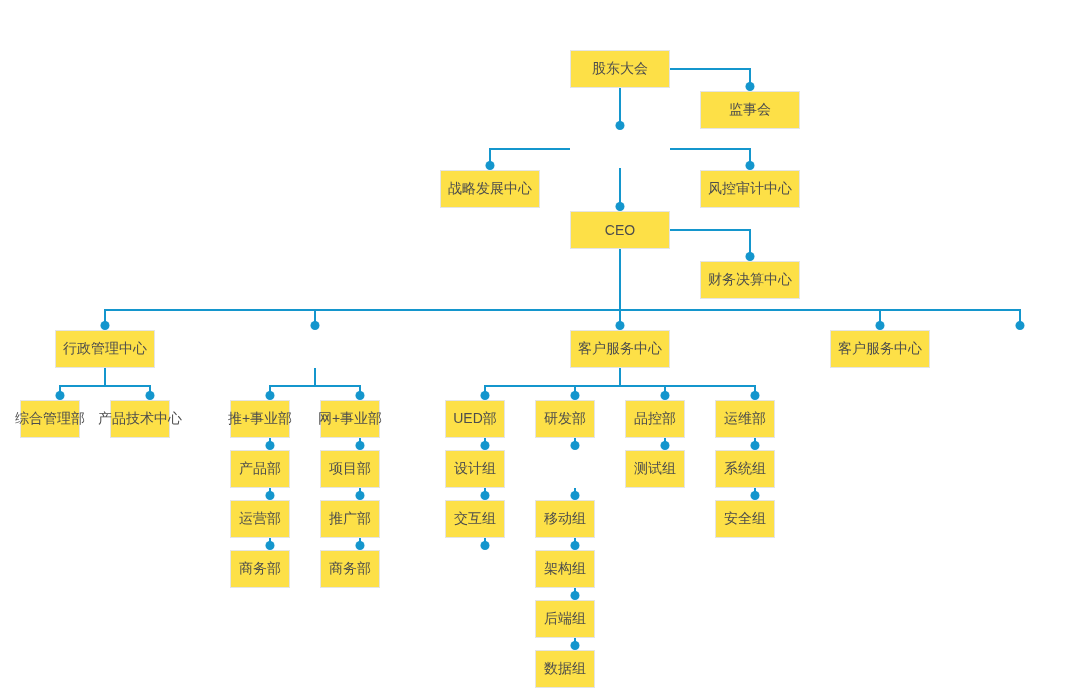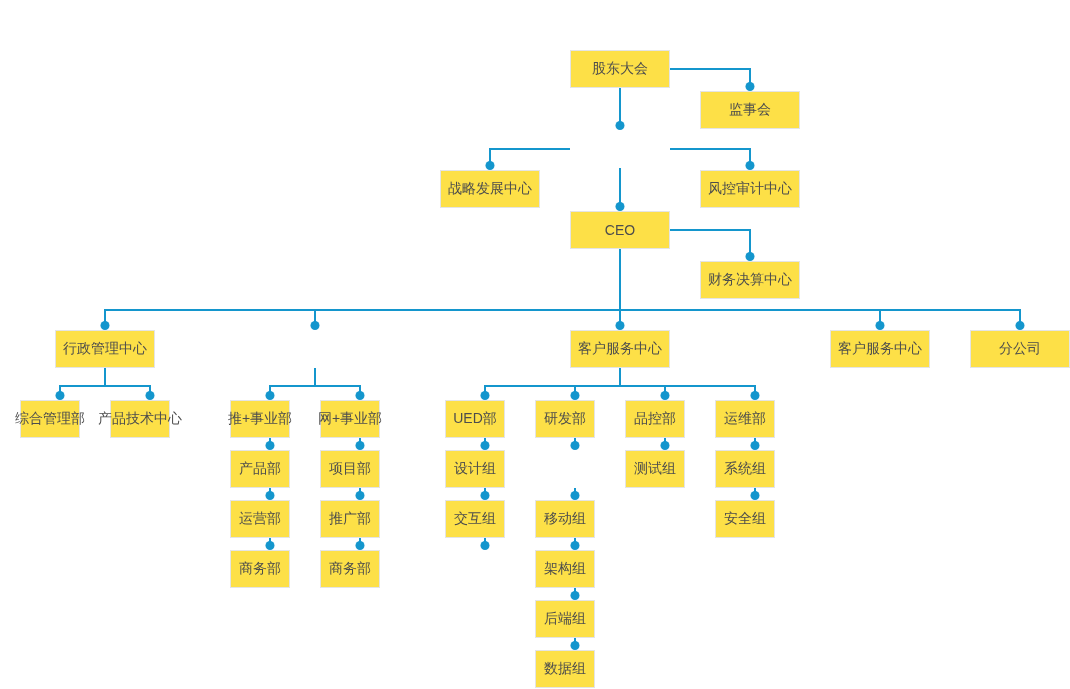--- a/index.html
+++ b/index.html
@@ -107,21 +107,20 @@
   <div class="node w100" style="left:570px;top:50px">股东大会</div>
   <div class="node w100" style="left:700px;top:91px">监事会</div>
   <div class="node w100" style="left:440px;top:170px">战略发展中心</div>
   <div class="node w100" style="left:700px;top:170px">风控审计中心</div>
   <div class="node w100" style="left:570px;top:211px">CEO</div>
   <div class="node w100" style="left:700px;top:261px">财务决算中心</div>
 
   <div class="node w100" style="left:55px;top:330px">行政管理中心</div>
   <div class="node w100" style="left:570px;top:330px">客户服务中心</div>
   <div class="node w100" style="left:830px;top:330px">客户服务中心</div>
-  <div class="node w100" style="left:970px;top:330px">分公司</div>
 
   <div class="node w80" style="left:20px;top:400px">综合管理部</div>
   <div class="node w80" style="left:110px;top:400px">产品技术中心</div>
   <div class="node w80" style="left:230px;top:400px">推+事业部</div>
   <div class="node w80" style="left:320px;top:400px">网+事业部</div>
   <div class="node w80" style="left:445px;top:400px">UED部</div>
   <div class="node w80" style="left:535px;top:400px">研发部</div>
   <div class="node w80" style="left:625px;top:400px">品控部</div>
   <div class="node w80" style="left:230px;top:450px">产品部</div>
 

